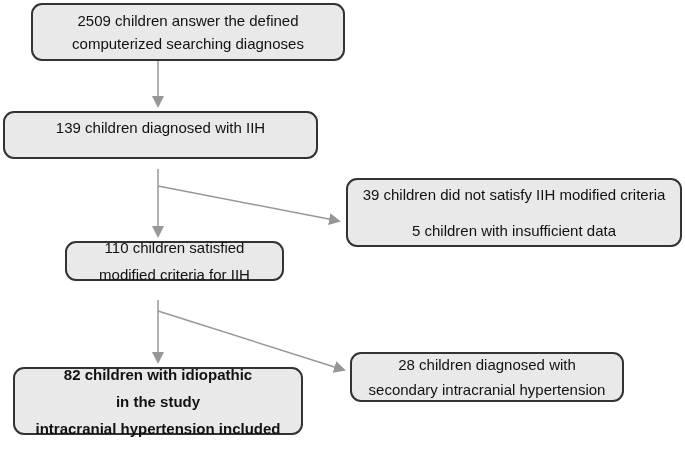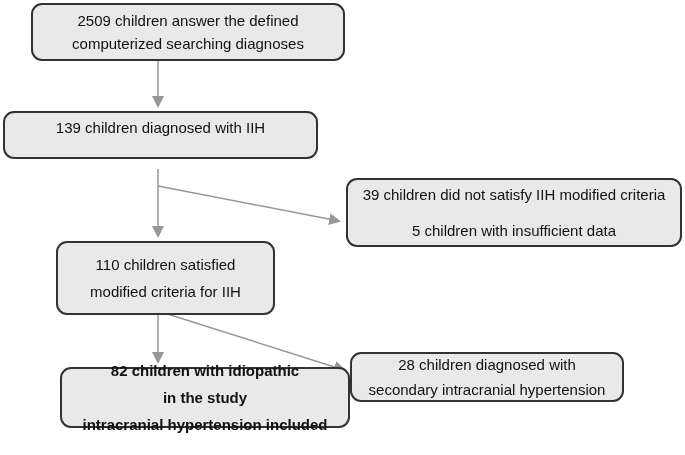--- a/index.html
+++ b/index.html
@@ -32,23 +32,23 @@
     align-items:center;
     justify-content:center;
     text-align:center;
     font-size:15px;
     line-height:27px;
   }
   .box span{display:block;white-space:nowrap;}
   .box-screened      {left:3px;  top:3px;  width:314px;height:58px;line-height:23px;margin-left:28px;}
   .box-diagnosed     {left:3px;  top:111px;width:315px;height:48px;justify-content:flex-start;padding-top:4px;line-height:22px;}
   .box-excluded      {left:346px;top:178px;width:336px;height:69px;line-height:36px;}
-  .box-satisfied     {left:56px; top:241px;width:219px;height:74px;}
+  .box-satisfied     {left:65px; top:241px;width:219px;height:40px;}
   .box-secondary     {left:350px;top:352px;width:274px;height:50px;line-height:25px;}
-  .box-included      {left:13px; top:367px;width:290px;height:61px;font-weight:bold;margin-left:47px;}
+  .box-included      {left:13px; top:367px;width:290px;height:68px;font-weight:bold;}
 </style>
 </head>
 <body>
 
 <div class="canvas">
 
   <svg class="arrows" viewBox="0 0 685 455" xmlns="http://www.w3.org/2000/svg">
     <defs>
       <marker id="ah" markerUnits="userSpaceOnUse" markerWidth="12" markerHeight="12" refX="10" refY="6" orient="auto">
         <path class="arrowhead" d="M0,0 L12,6 L0,12 Z"></path>

